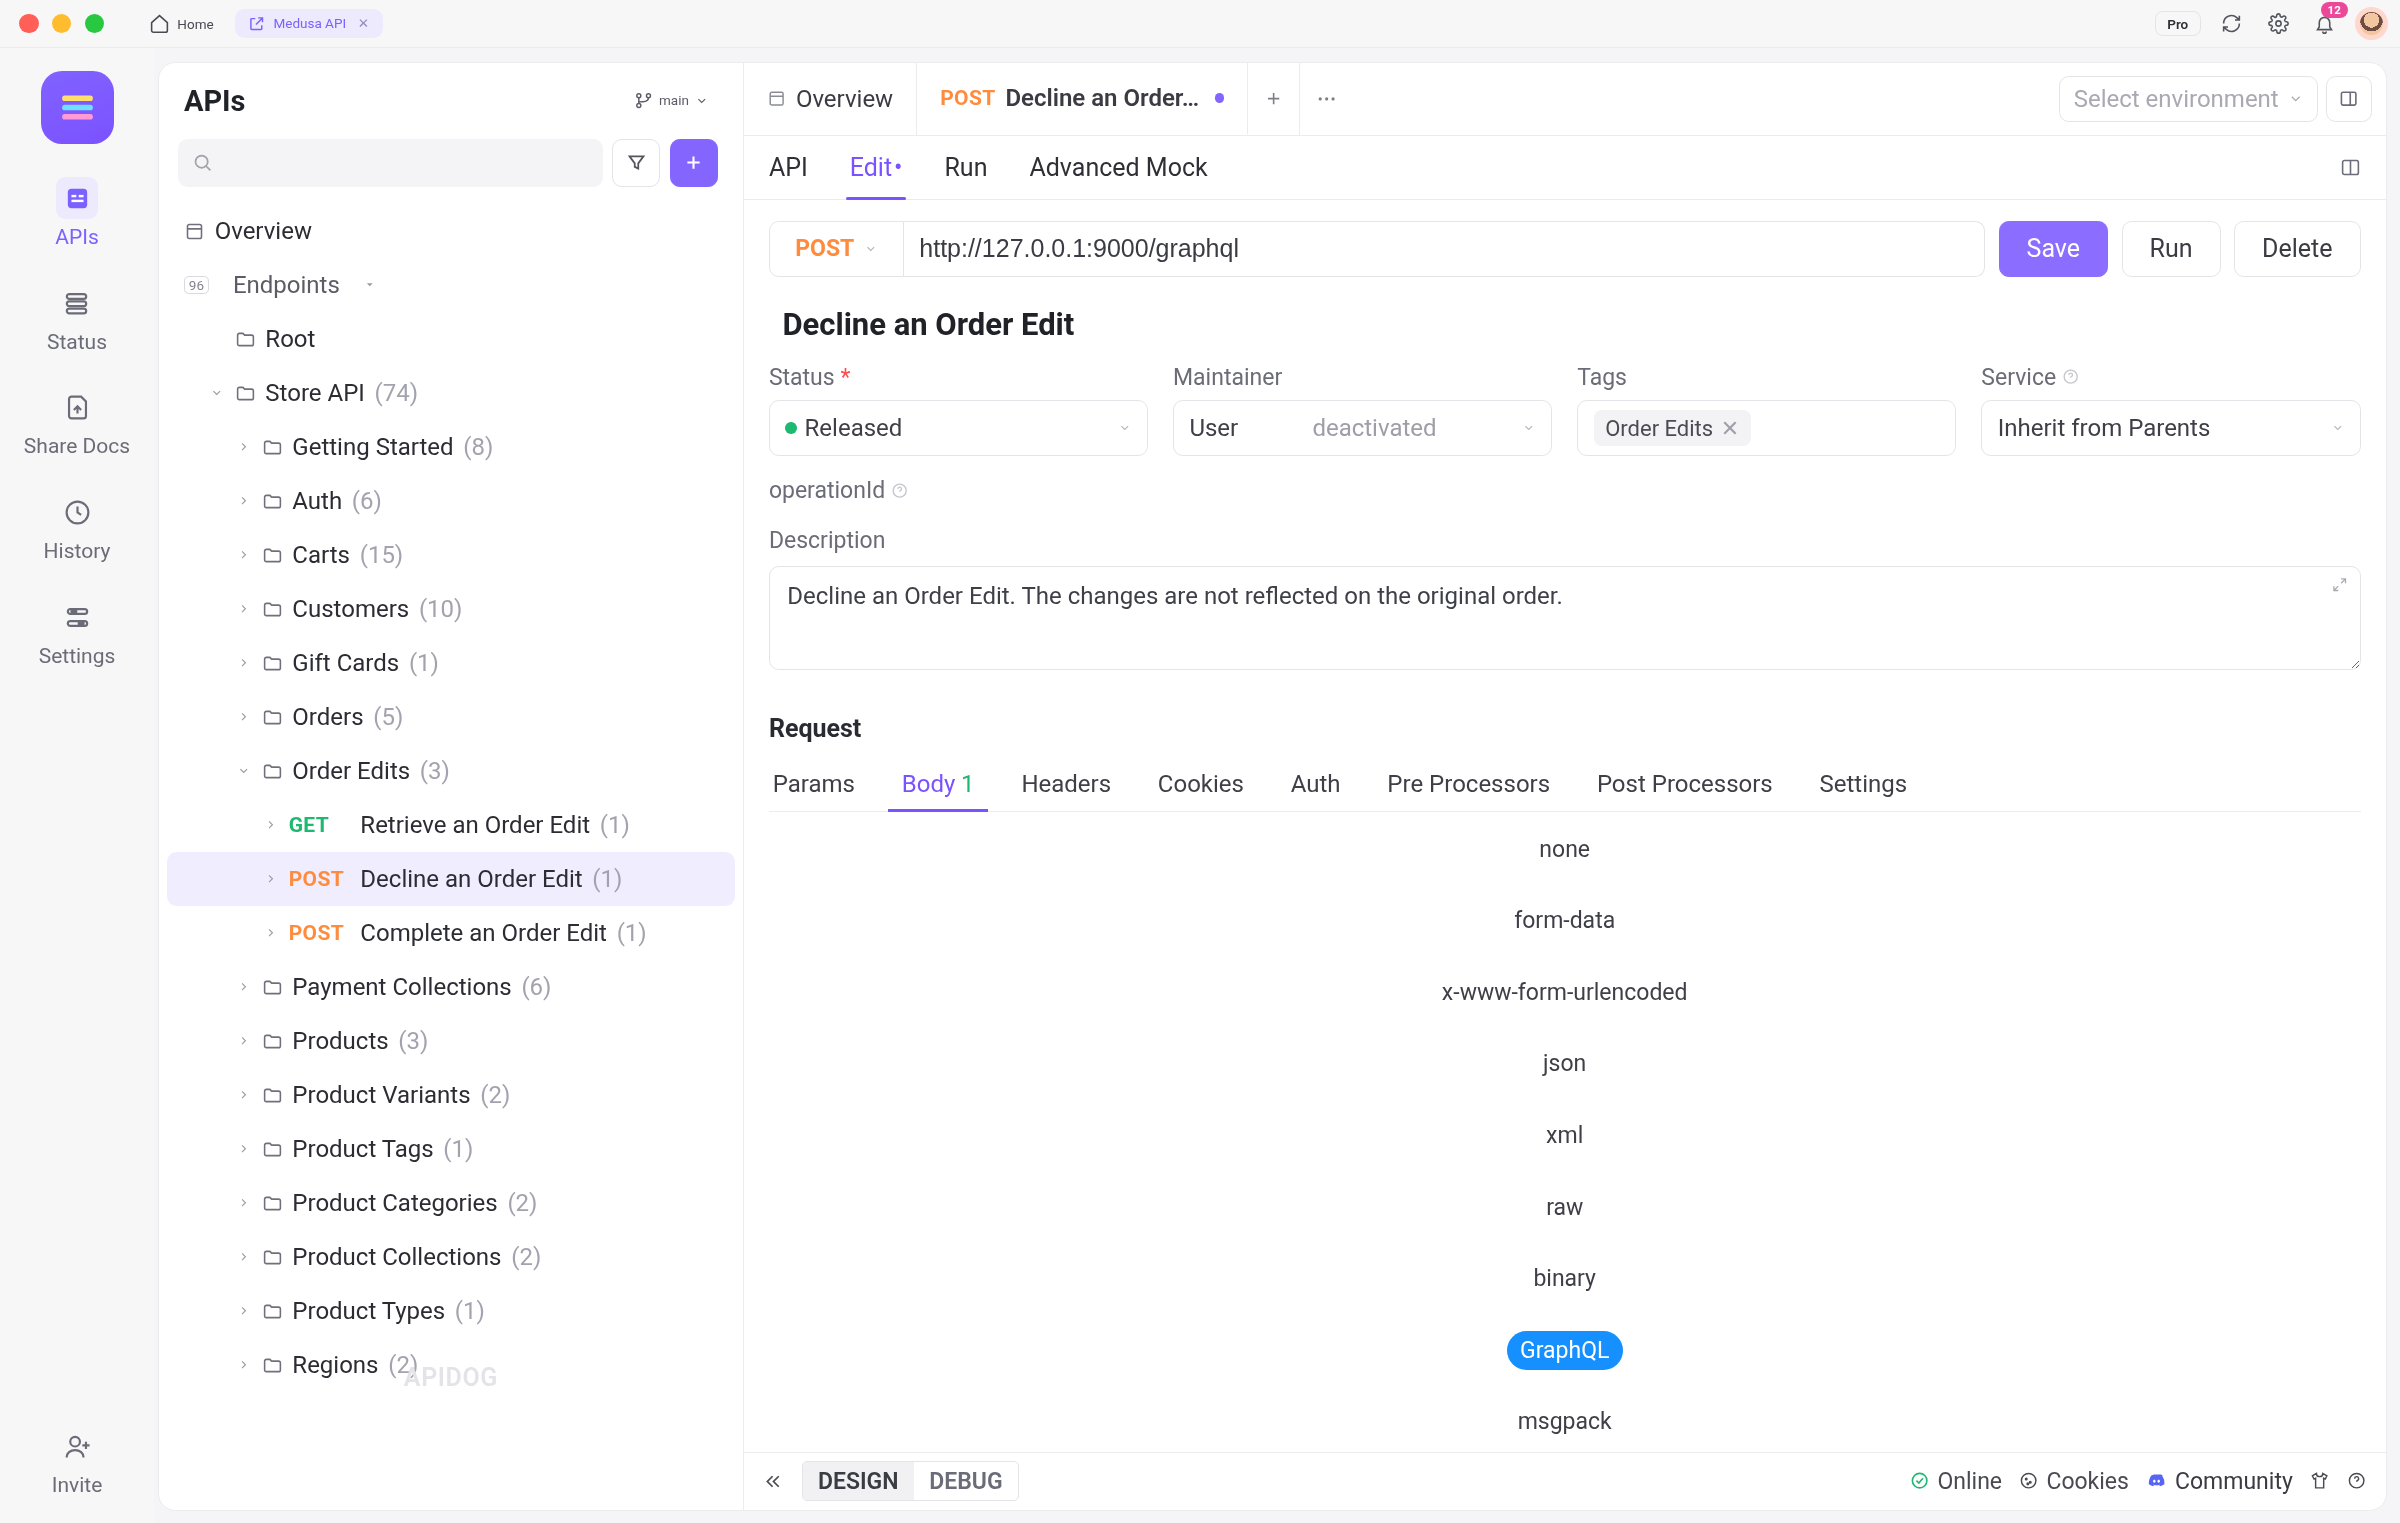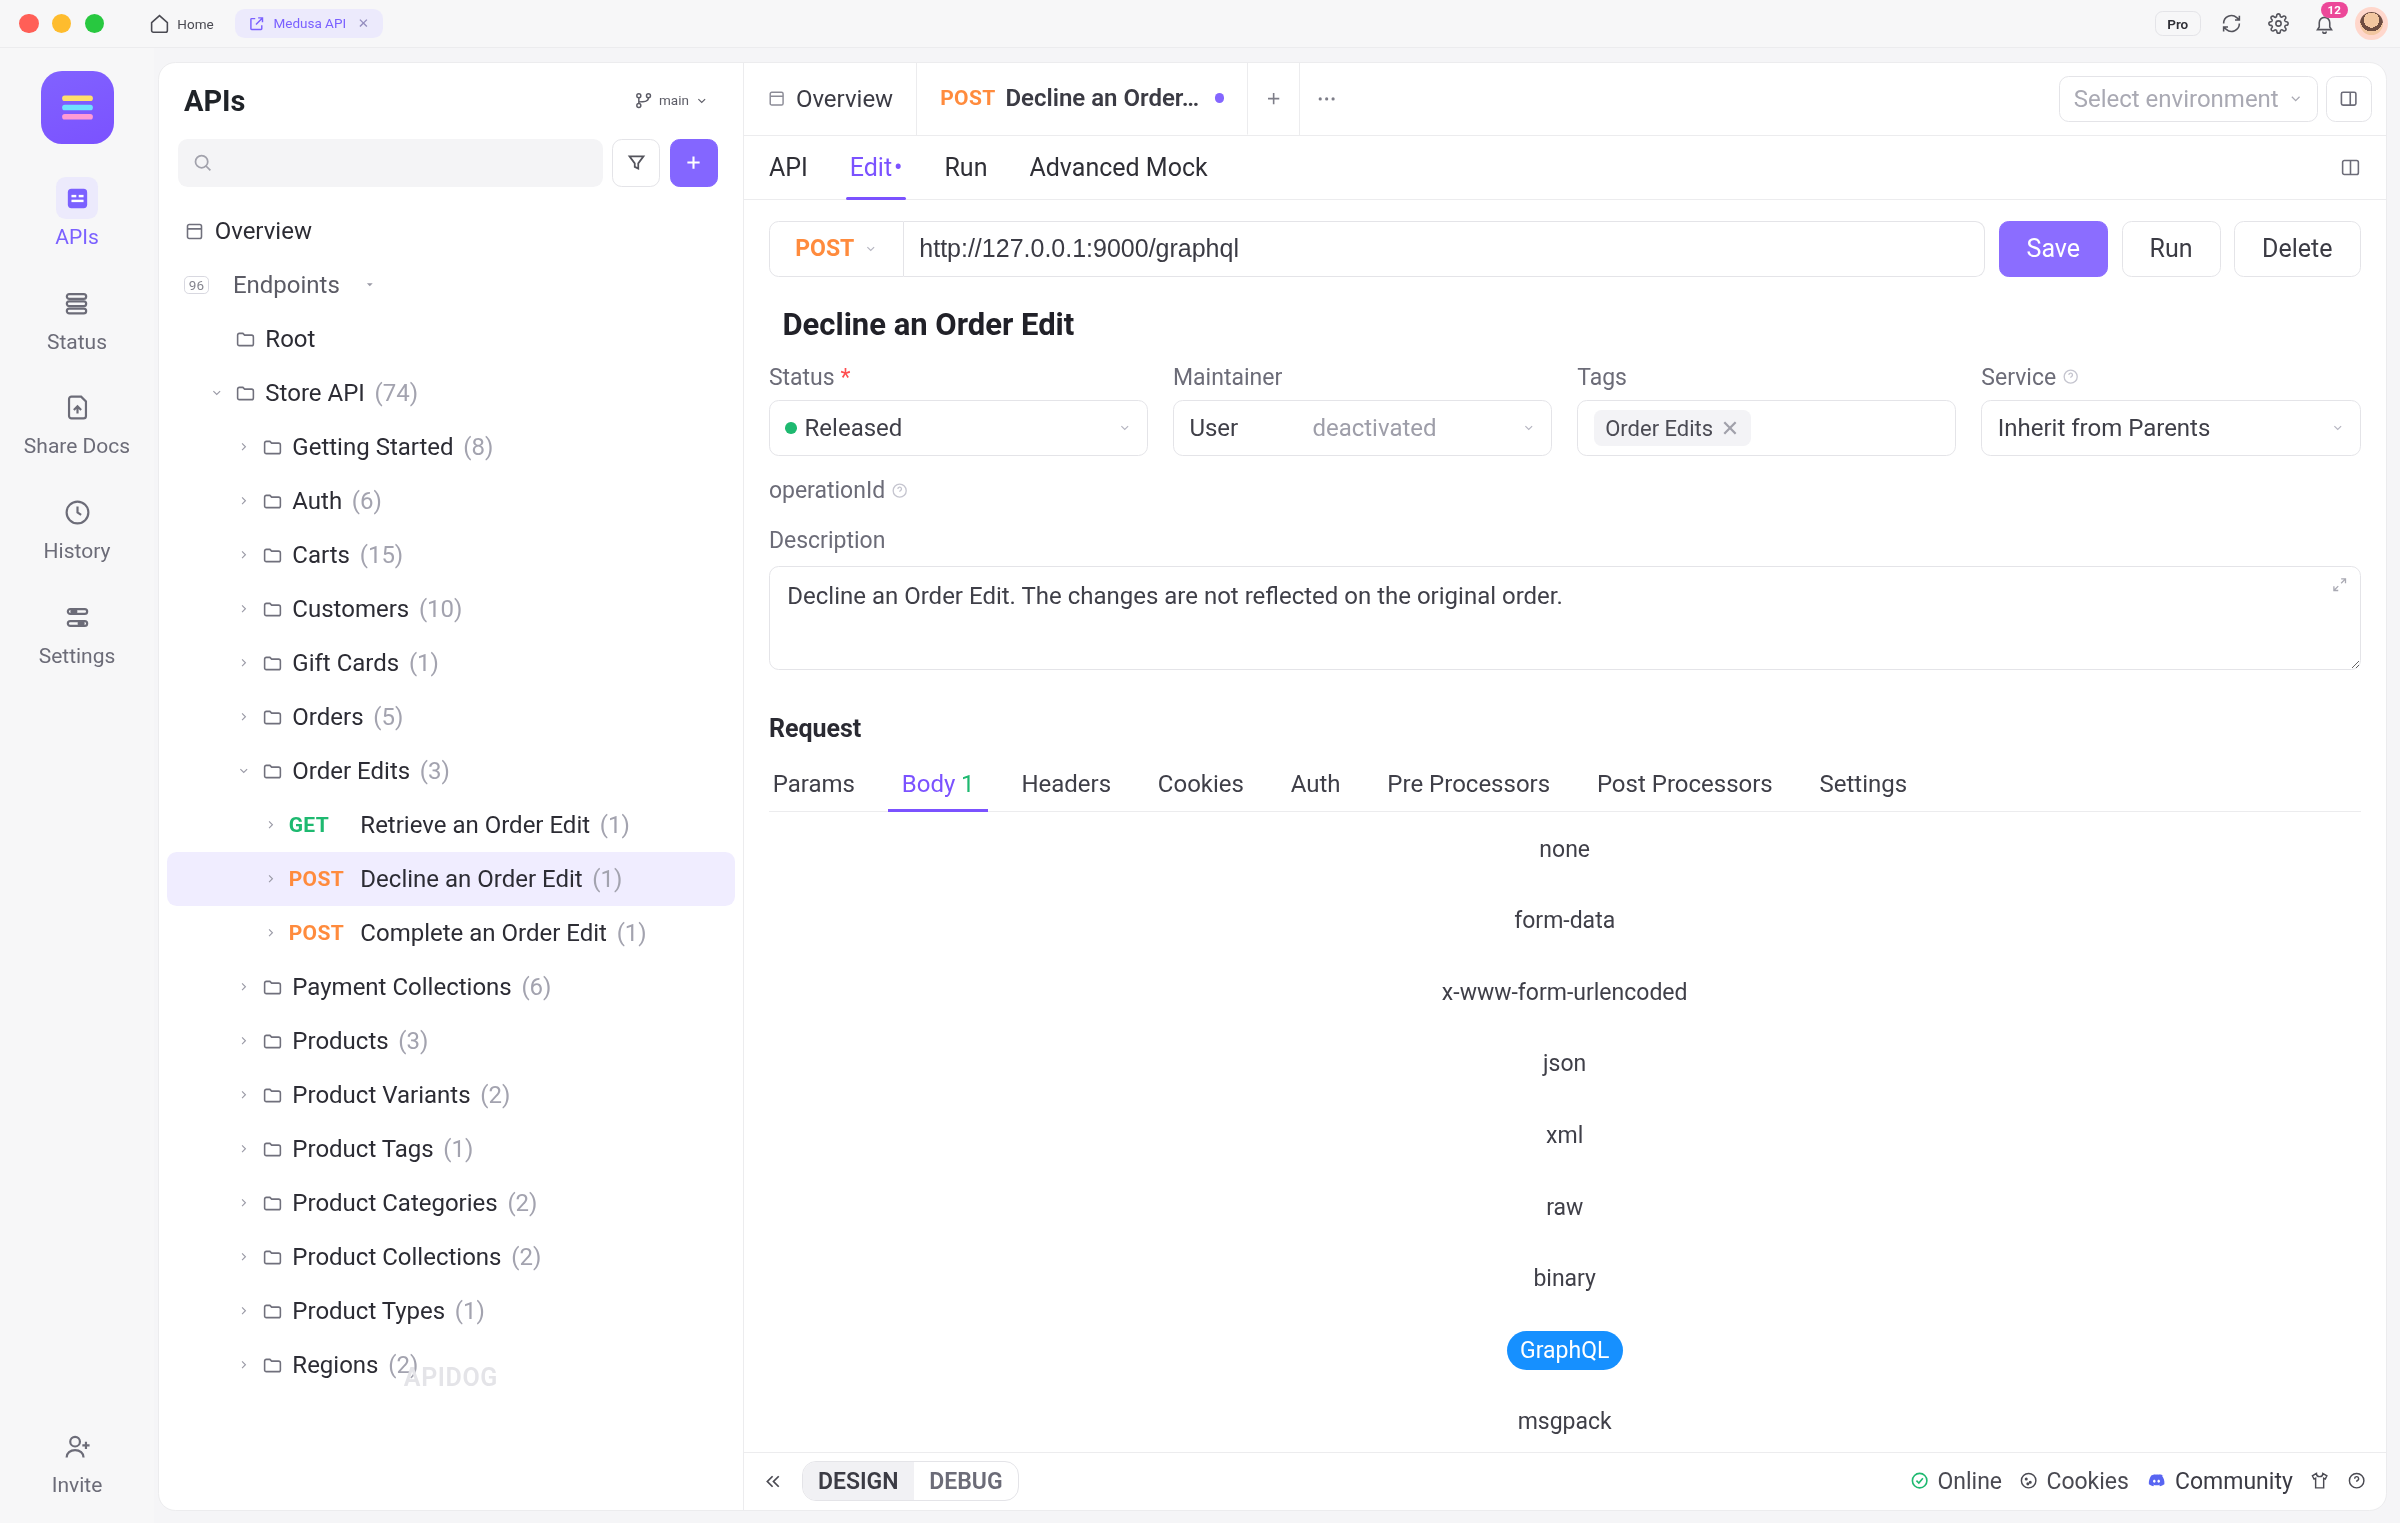--- a/index.html
+++ b/index.html
@@ -245,21 +245,21 @@
 .body-placeholder {
   margin-top: 21px; border: 1px solid #ececee; border-radius: 9.7px; height: 88px;
   display: flex; align-items: center; justify-content: center; color: #b4b4be; font-size: 24px;
 }
 
 .footer {
   height: 58px; border-top: 1px solid #ececee; display: flex; align-items: center;
   padding: 0 19.3px; gap: 17.4px; font-size: 23px; color: #4a4a52;
 }
 .mode-seg {
-  display: flex; border: 1px solid #e4e4e8; border-radius: 14px; overflow: hidden;
+  display: flex; border: 1px solid #e4e4e8; border-radius: 5px; overflow: hidden;
 }
 .mode-seg div { padding: 5.8px 15.4px; font-weight: 600; color: #6c6c78; }
 .mode-seg div.on { background: #f1f1f4; color: #3b3b44; }
 .footer-spacer { flex: 1; }
 .footer .fitem { display: flex; align-items: center; gap: 7.7px; }
 .discord { color: #5865f2; }
 svg { display: block; }
 </style>
 </head>
 <body>

